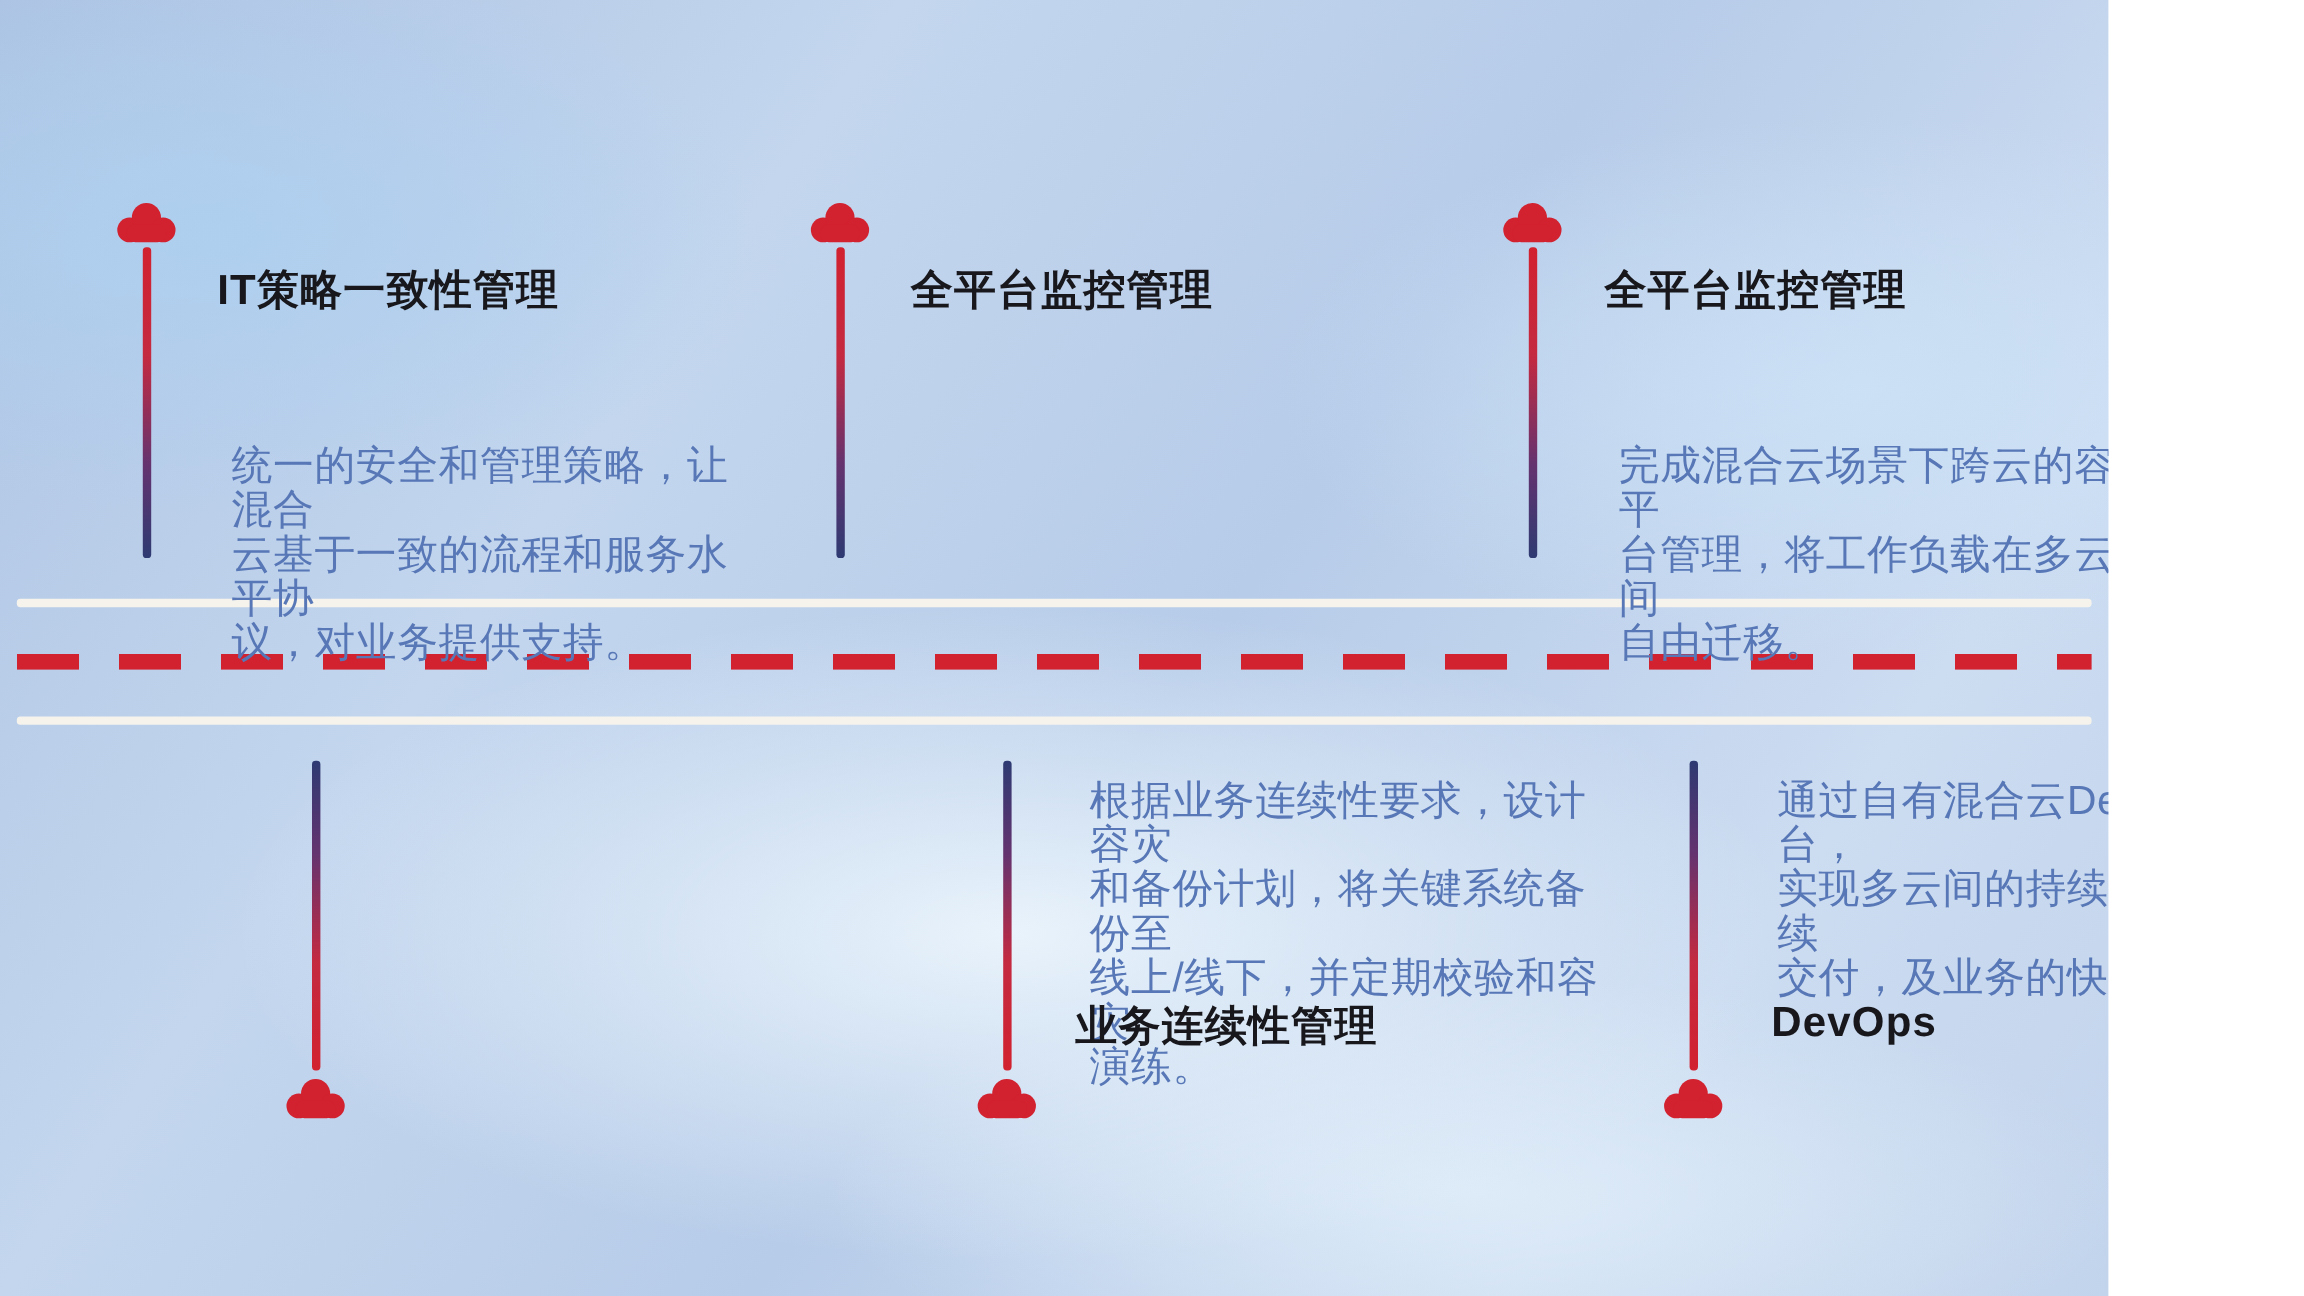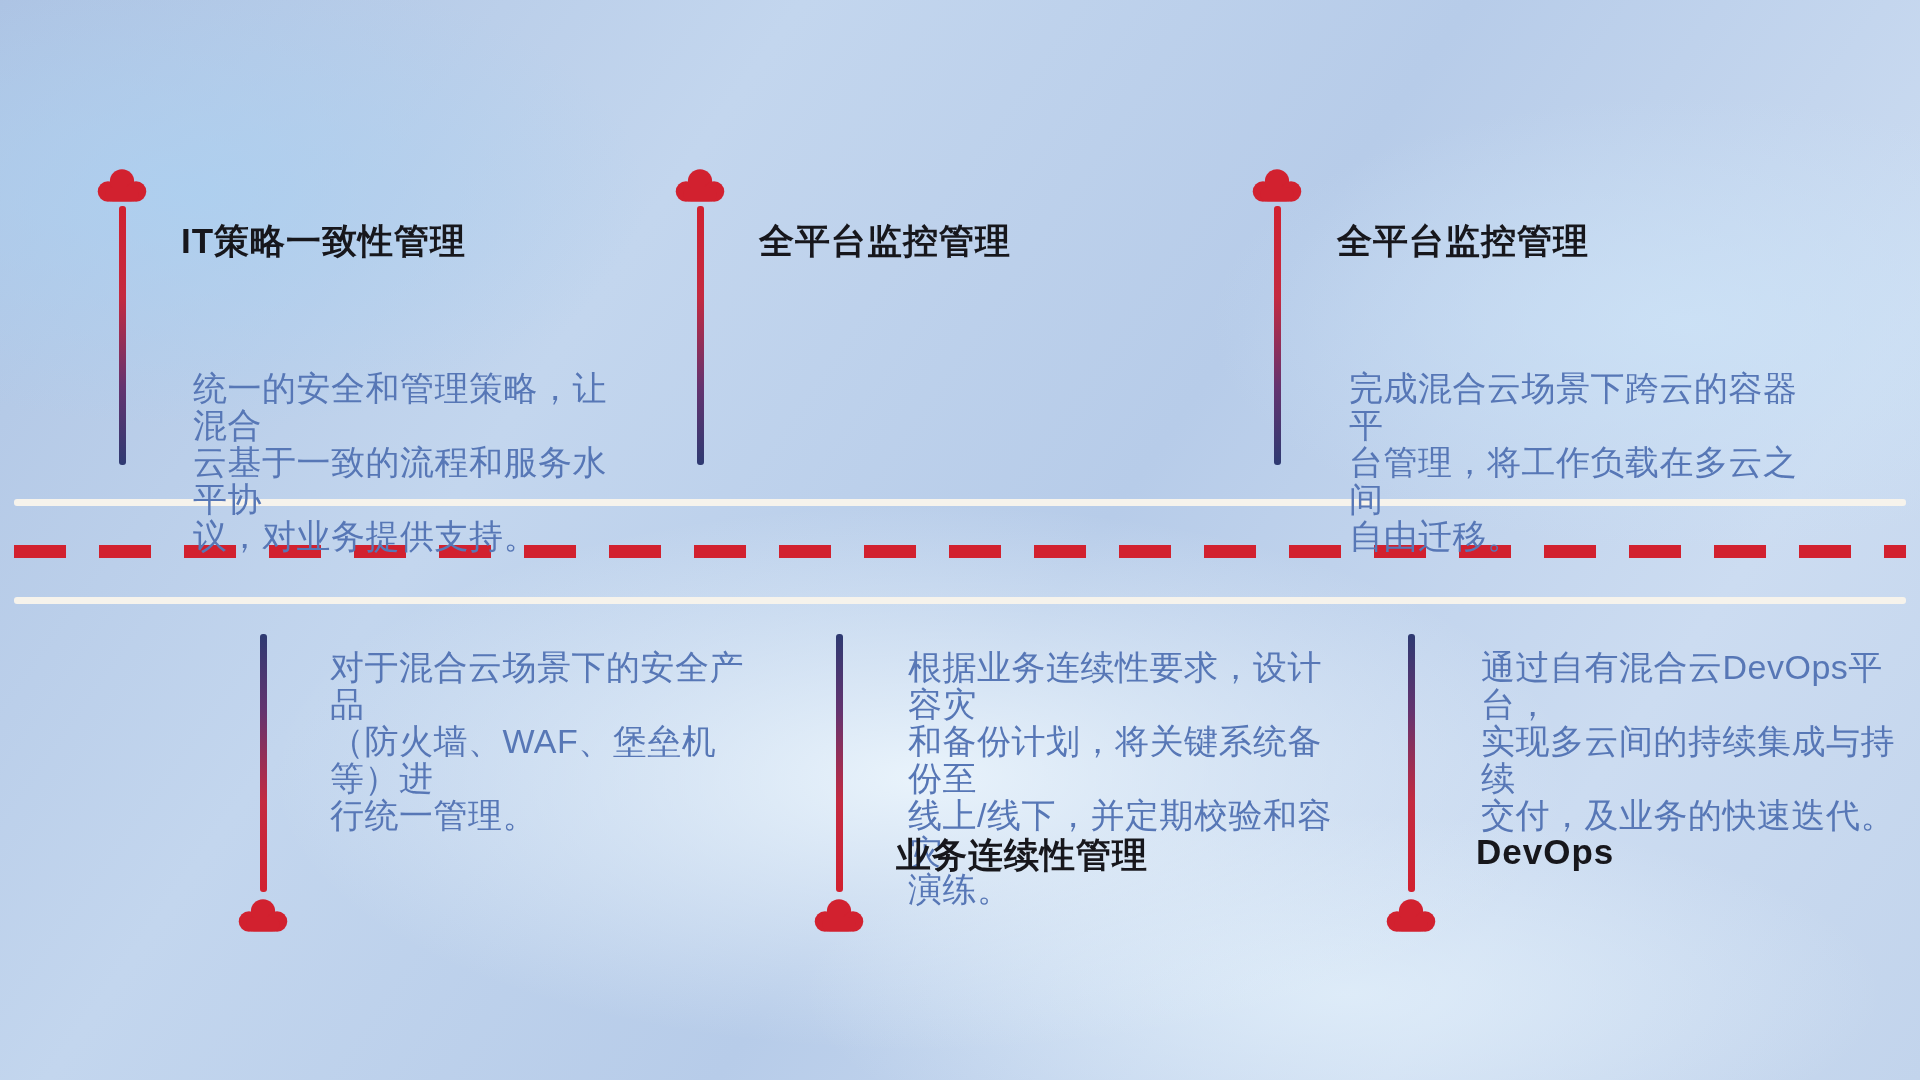--- a/index.html
+++ b/index.html
@@ -4,21 +4,21 @@
 <style>
   html, body {
     margin: 0;
     padding: 0;
   }
   body {
     font-family: "Liberation Sans", "DejaVu Sans", sans-serif;
   }
   .canvas {
     position: relative;
-    width: 1920px;
+    width: 1757px;
     height: 1080px;
     overflow: hidden;
     background:
       radial-gradient(ellipse 700px 360px at 10% 18%, rgba(173,208,240,0.85), rgba(173,208,240,0) 65%),
       radial-gradient(ellipse 1000px 420px at 48% 72%, rgba(238,247,253,0.9), rgba(238,247,253,0) 65%),
       radial-gradient(ellipse 800px 380px at 88% 30%, rgba(205,227,247,0.8), rgba(205,227,247,0) 60%),
       radial-gradient(ellipse 900px 300px at 70% 92%, rgba(228,241,251,0.75), rgba(228,241,251,0) 60%),
       linear-gradient(125deg, #adc3e3 0%, #c3d6ee 30%, #b7cce9 55%, #ccdcf1 80%, #c2d4ec 100%);
   }
 
@@ -131,23 +131,20 @@
 
   <span class="stem up" style="left:260px; top:634px; height:258px"></span>
   <span class="cloud" style="left:235px; top:896px">
     <svg viewBox="0 0 60 42" fill="currentColor" aria-hidden="true">
       <circle cx="15" cy="27" r="11"></circle>
         <circle cx="30" cy="16" r="13"></circle>
         <circle cx="45" cy="27" r="11"></circle>
       <rect x="12" y="22" width="36" height="16" rx="8"></rect>
     </svg>
   </span>
-  <p class="item-desc" style="left:318px; top:637px; width:440px">对于混合云场景下的安全产品
-（防火墙、WAF、堡垒机等）进
-行统一管理。</p>
 
   <span class="stem up" style="left:836px; top:634px; height:258px"></span>
   <span class="cloud" style="left:811px; top:896px">
     <svg viewBox="0 0 60 42" fill="currentColor" aria-hidden="true">
       <circle cx="15" cy="27" r="11"></circle>
         <circle cx="30" cy="16" r="13"></circle>
         <circle cx="45" cy="27" r="11"></circle>
       <rect x="12" y="22" width="36" height="16" rx="8"></rect>
     </svg>
   </span>

